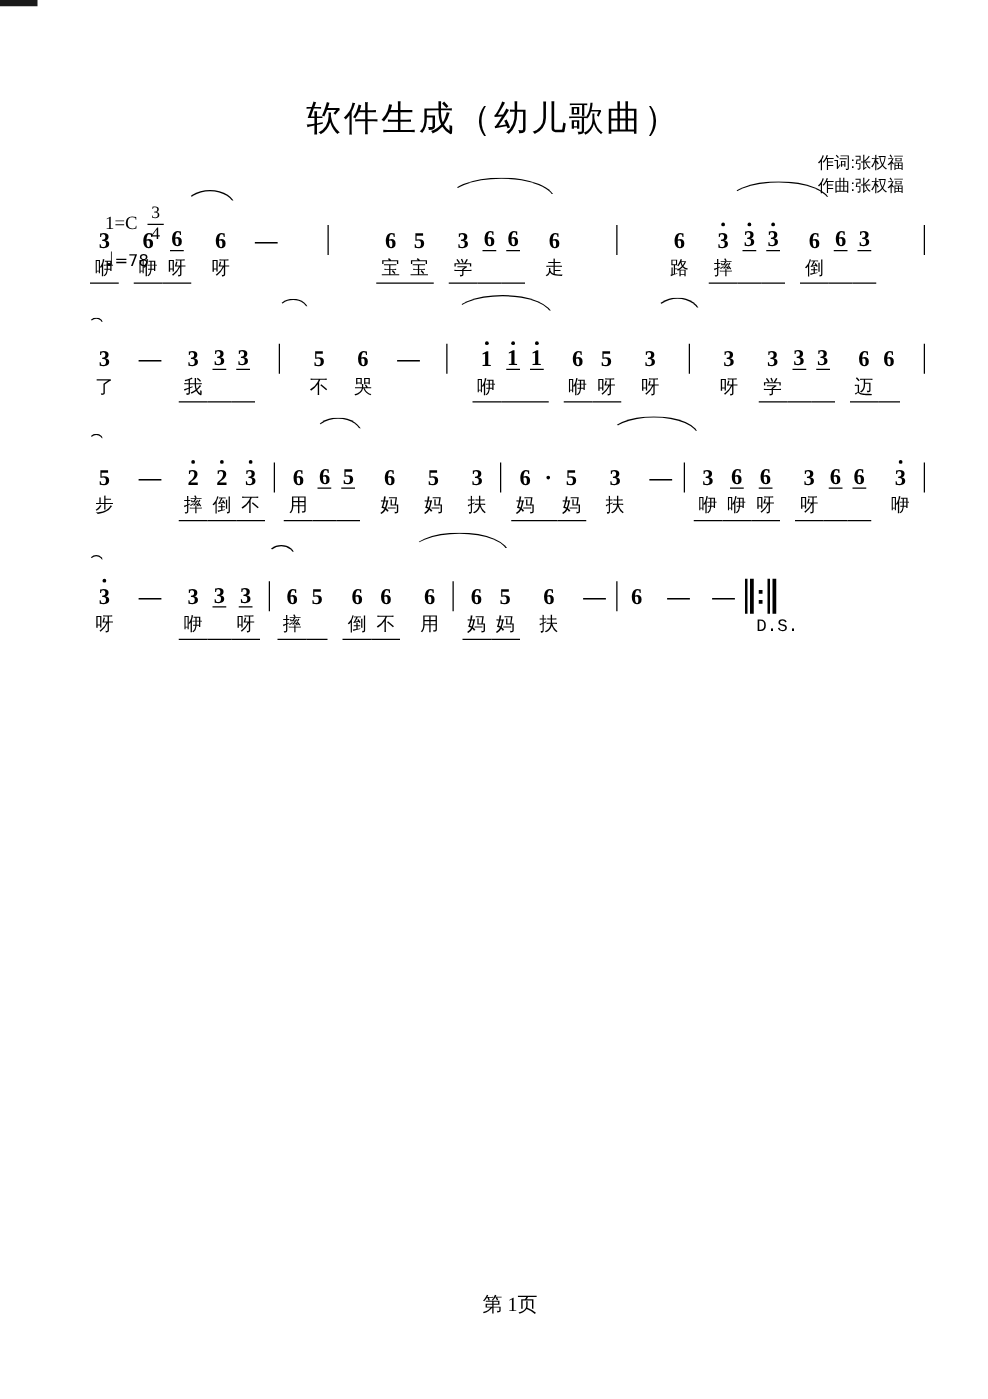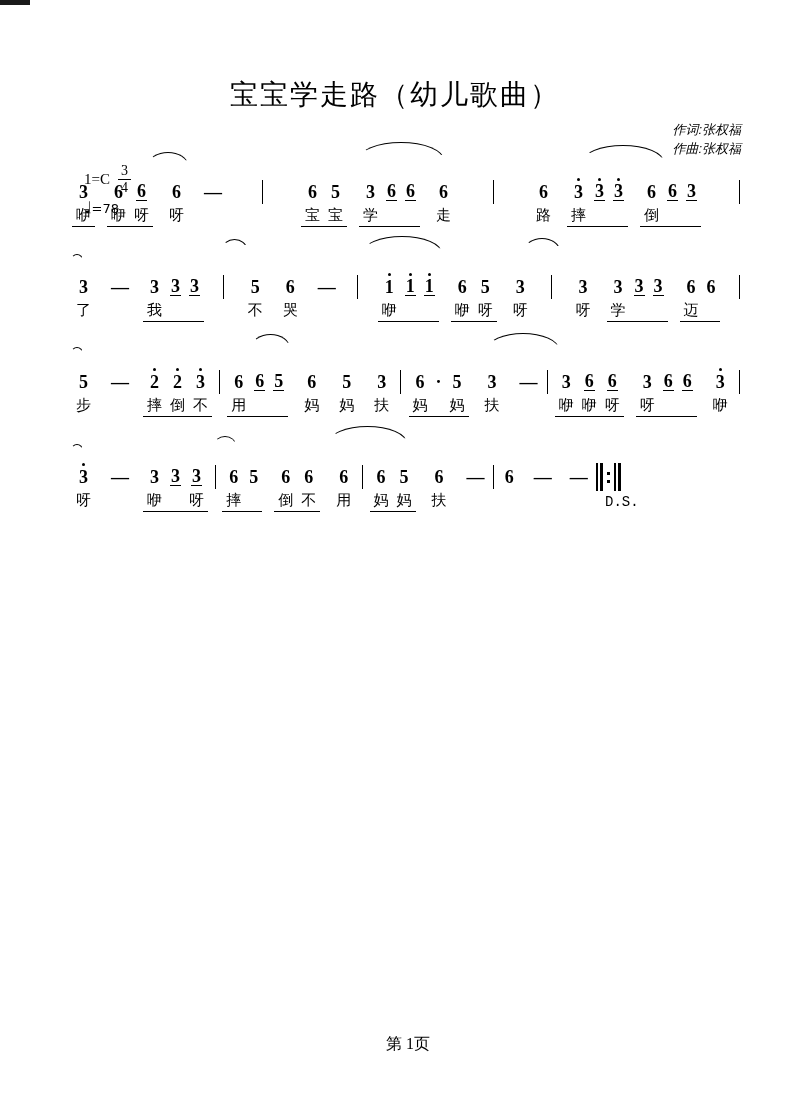--- a/index.html
+++ b/index.html
@@ -10,22 +10,22 @@
          font-size:28px;letter-spacing:2px;font-weight:500;}
   
   #meta{position:absolute;left:84px;top:124px;font-size:15px;margin-top:40px;}
   .keyrow{display:flex;align-items:center;gap:8px;}
   .frac{display:inline-flex;flex-direction:column;align-items:center;font-size:14px;line-height:14px;}
   .frac .top{border-bottom:1px solid #000;padding:0 3px 1px;}
   .frac .bot{padding-top:1px;}
   .temporow{margin-top:3px;font-size:13px;font-family:"DejaVu Sans",sans-serif;}
   .temporow .noteglyph{font-size:16px;}
   
-  #credits{position:absolute;right:49px;top:120px;text-align:left;font-size:13px;line-height:19px;
-           font-family:"Liberation Sans","DejaVu Sans",sans-serif;font-style:italic;}
+  #credits{position:absolute;right:67px;top:120px;text-align:left;font-size:13px;line-height:19px;
+           font-family:"Liberation Sans","DejaVu Sans",sans-serif;}
   
   .system{position:absolute;left:72px;width:668px;display:flex;justify-content:space-between;align-items:flex-start;}
   .sys0{top:176px;} .sys1{top:271px;} .sys2{top:366px;} .sys3{top:461px;}
   .measure{display:flex;align-items:flex-start;gap:12px;}
   .grp{display:flex;align-items:flex-start;}
   .grp.u1 > .cell{border-bottom:1.5px solid #000;}
   .grp.u1{padding-bottom:0;}
   .cell{display:flex;flex-direction:column;align-items:center;padding:0 4px 2px;}
   .hi{height:6px;display:flex;align-items:center;justify-content:center;}
   .hidot{width:3px;height:3px;border-radius:50%;background:#000;}
@@ -48,21 +48,21 @@
   
   #page-number{position:absolute;left:386px;top:1034px;font-size:16px;text-align:right;}
   #footer-credit{position:absolute;left:86px;top:1047px;font-size:14px;}
 </style>
 </head>
 <body>
 
 <div id="page">
   <div id="corner-artifact"></div>
 
-  <div id="title">宝宝学走路（幼儿歌曲）</div>
+  <div id="title">软件生成（幼儿歌曲）</div>
 
   <div id="meta">
     <div class="keyrow">
       <span>1=C</span>
       <span class="frac">
         <span class="top">3</span>
         <span class="bot">4</span>
       </span>
     </div>
     <div class="temporow">

